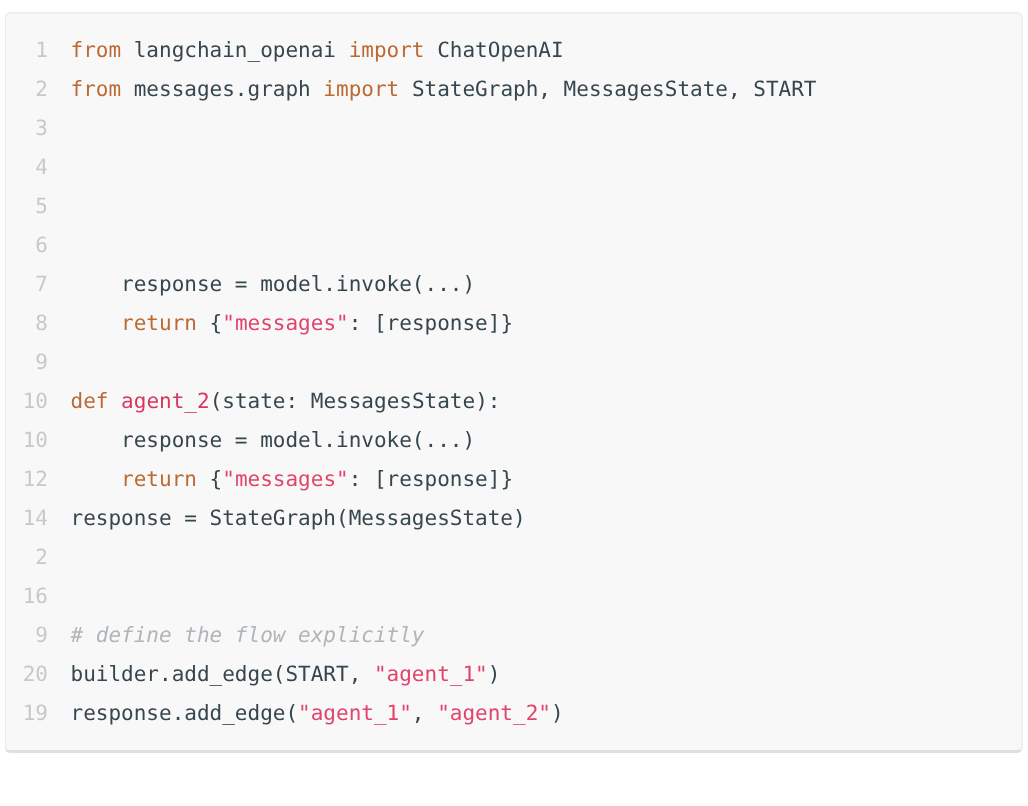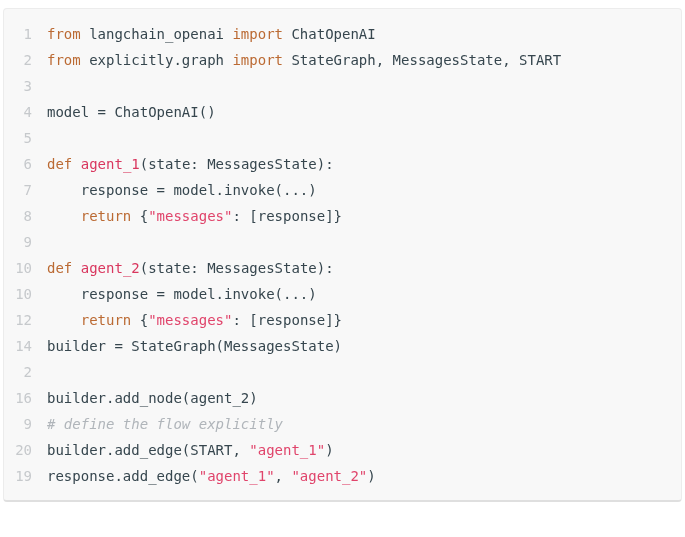--- a/index.html
+++ b/index.html
@@ -53,31 +53,31 @@
   .tok-fn  { color: var(--function); }
   .tok-str { color: var(--string); }
   .tok-com { color: var(--comment); font-style: italic; }
 </style>
 </head>
 <body>
 
 <div class="code-block">
   <div>
       <div class="line"><span class="ln">1</span><span class="code"><span class="tok-kw">from</span><span class="tok-txt"> langchain_openai </span><span class="tok-kw">import</span><span class="tok-txt"> ChatOpenAI</span></span></div>
-      <div class="line"><span class="ln">2</span><span class="code"><span class="tok-kw">from</span><span class="tok-txt"> explicitly.graph </span><span class="tok-kw">import</span><span class="tok-txt"> StateGraph, MessagesState, START</span></span></div>
+      <div class="line"><span class="ln">2</span><span class="code"><span class="tok-kw">from</span><span class="tok-txt"> messages.graph </span><span class="tok-kw">import</span><span class="tok-txt"> StateGraph, MessagesState, START</span></span></div>
       <div class="line"><span class="ln">3</span><span class="code">&nbsp;</span></div>
-      <div class="line"><span class="ln">4</span><span class="code"><span class="tok-txt">model = ChatOpenAI()</span></span></div>
+      <div class="line"><span class="ln">4</span></div>
       <div class="line"><span class="ln">5</span><span class="code">&nbsp;</span></div>
-      <div class="line"><span class="ln">6</span><span class="code"><span class="tok-kw">def</span><span class="tok-txt"> </span><span class="tok-fn">agent_1</span><span class="tok-txt">(state: MessagesState):</span></span></div>
+      <div class="line"><span class="ln">6</span></div>
       <div class="line"><span class="ln">7</span><span class="code"><span class="tok-txt">    response = model.invoke(...)</span></span></div>
       <div class="line"><span class="ln">8</span><span class="code"><span class="tok-kw">    return</span><span class="tok-txt"> {</span><span class="tok-str">"messages"</span><span class="tok-txt">: [response]}</span></span></div>
       <div class="line"><span class="ln">9</span><span class="code">&nbsp;</span></div>
       <div class="line"><span class="ln">10</span><span class="code"><span class="tok-kw">def</span><span class="tok-txt"> </span><span class="tok-fn">agent_2</span><span class="tok-txt">(state: MessagesState):</span></span></div>
       <div class="line"><span class="ln">10</span><span class="code"><span class="tok-txt">    response = model.invoke(...)</span></span></div>
       <div class="line"><span class="ln">12</span><span class="code"><span class="tok-kw">    return</span><span class="tok-txt"> {</span><span class="tok-str">"messages"</span><span class="tok-txt">: [response]}</span></span></div>
-      <div class="line"><span class="ln">14</span><span class="code"><span class="tok-txt">builder = StateGraph(MessagesState)</span></span></div>
+      <div class="line"><span class="ln">14</span><span class="code"><span class="tok-txt">response = StateGraph(MessagesState)</span></span></div>
       <div class="line"><span class="ln">2</span></div>
-      <div class="line"><span class="ln">16</span><span class="code"><span class="tok-txt">builder.add_node(agent_2)</span></span></div>
+      <div class="line"><span class="ln">16</span></div>
       <div class="line"><span class="ln">9</span><span class="code"><span class="tok-com"># define the flow explicitly</span></span></div>
       <div class="line"><span class="ln">20</span><span class="code"><span class="tok-txt">builder.add_edge(START, </span><span class="tok-str">"agent_1"</span><span class="tok-txt">)</span></span></div>
       <div class="line"><span class="ln">19</span><span class="code"><span class="tok-txt">response.add_edge(</span><span class="tok-str">"agent_1"</span><span class="tok-txt">, </span><span class="tok-str">"agent_2"</span><span class="tok-txt">)</span></span></div>
     </div>
 </div>
 
 </body></html>

